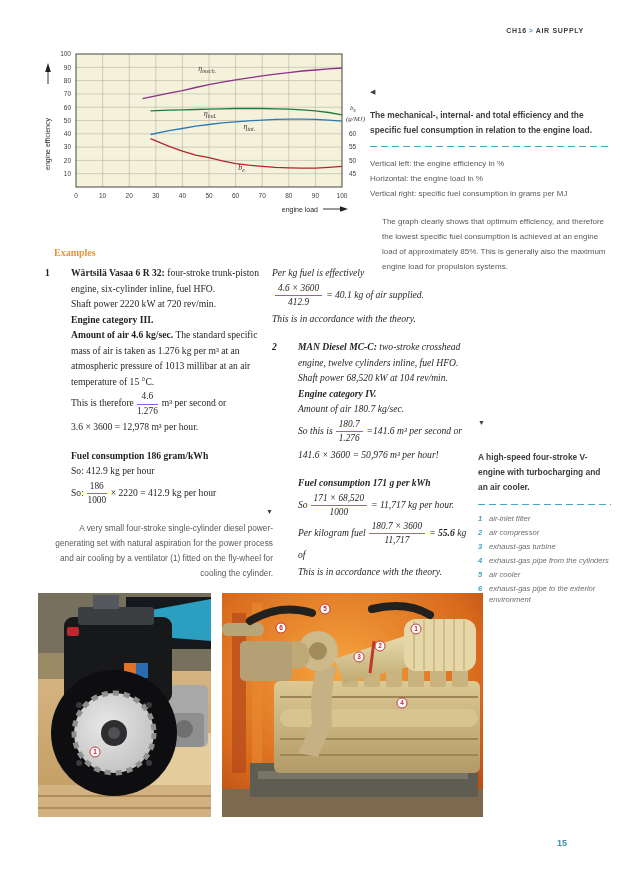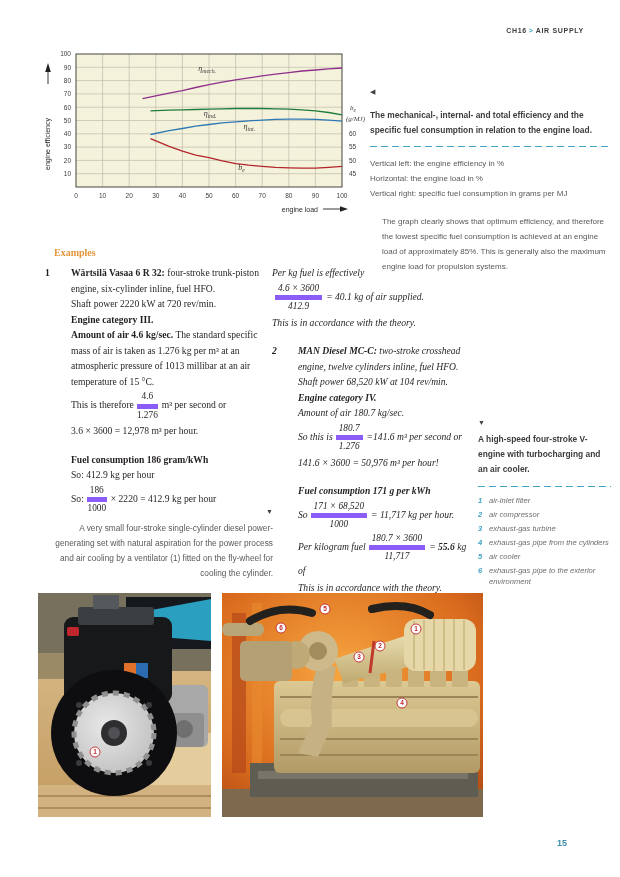--- a/index.html
+++ b/index.html
@@ -35,34 +35,34 @@
   .col{position:absolute;top:265px;font-size:9.6px;line-height:15.5px;}
   .col1{left:45px;width:217px;}
   .col2{left:272px;width:202px;font-style:italic;}
   .item{display:flex;}
   .inum{width:14px;font-weight:bold;flex:none;}
   .ibody{flex:1;margin-left:12px;}
   .bd{font-weight:bold;}
   .calc{margin:2px 0;}
   .frac{display:inline-block;vertical-align:middle;text-align:center;
         margin:0 4px 0 3px;line-height:11.5px;font-size:9.3px;}
-  .frac .fn{display:block;border-bottom:5px solid #8b5cf6;padding:0 3px 1px;}
+  .frac .fn{display:block;border-bottom:1px solid #8b5cf6;padding:0 3px 1px;}
   .frac .fd{display:block;padding-top:1px;}
   .blockgap{margin-top:13px;}
 
   
   .caption-genset{position:absolute;left:45px;top:508px;width:228px;
                   font-family:"Liberation Sans",sans-serif;font-size:8.3px;
                   line-height:15px;color:#58595b;text-align:right;}
   .caption-genset .mark{margin-bottom:5px;}
 
   
   .sidebar-v{position:absolute;left:478px;top:419px;width:133px;
              font-family:"Liberation Sans",sans-serif;}
-  .sidebar-v .cap{font-weight:bold;font-size:8.4px;line-height:15px;color:#3c3c3b;margin-top:5px;}
+  .sidebar-v .cap{font-weight:bold;font-size:8.4px;line-height:15px;color:#3c3c3b;margin-top:23px;}
   .sidebar-v .rule{margin:9px 0 8px;}
   .vi{display:flex;font-size:7.6px;line-height:11px;margin-bottom:3px;
       font-style:italic;color:#6d6e71;}
   .vi .n{color:#45a5c6;width:11px;flex:none;font-weight:bold;}
 
   
   .photo{position:absolute;top:593px;}
   .photo-left{left:38px;}
   .photo-right{left:222px;}
 

